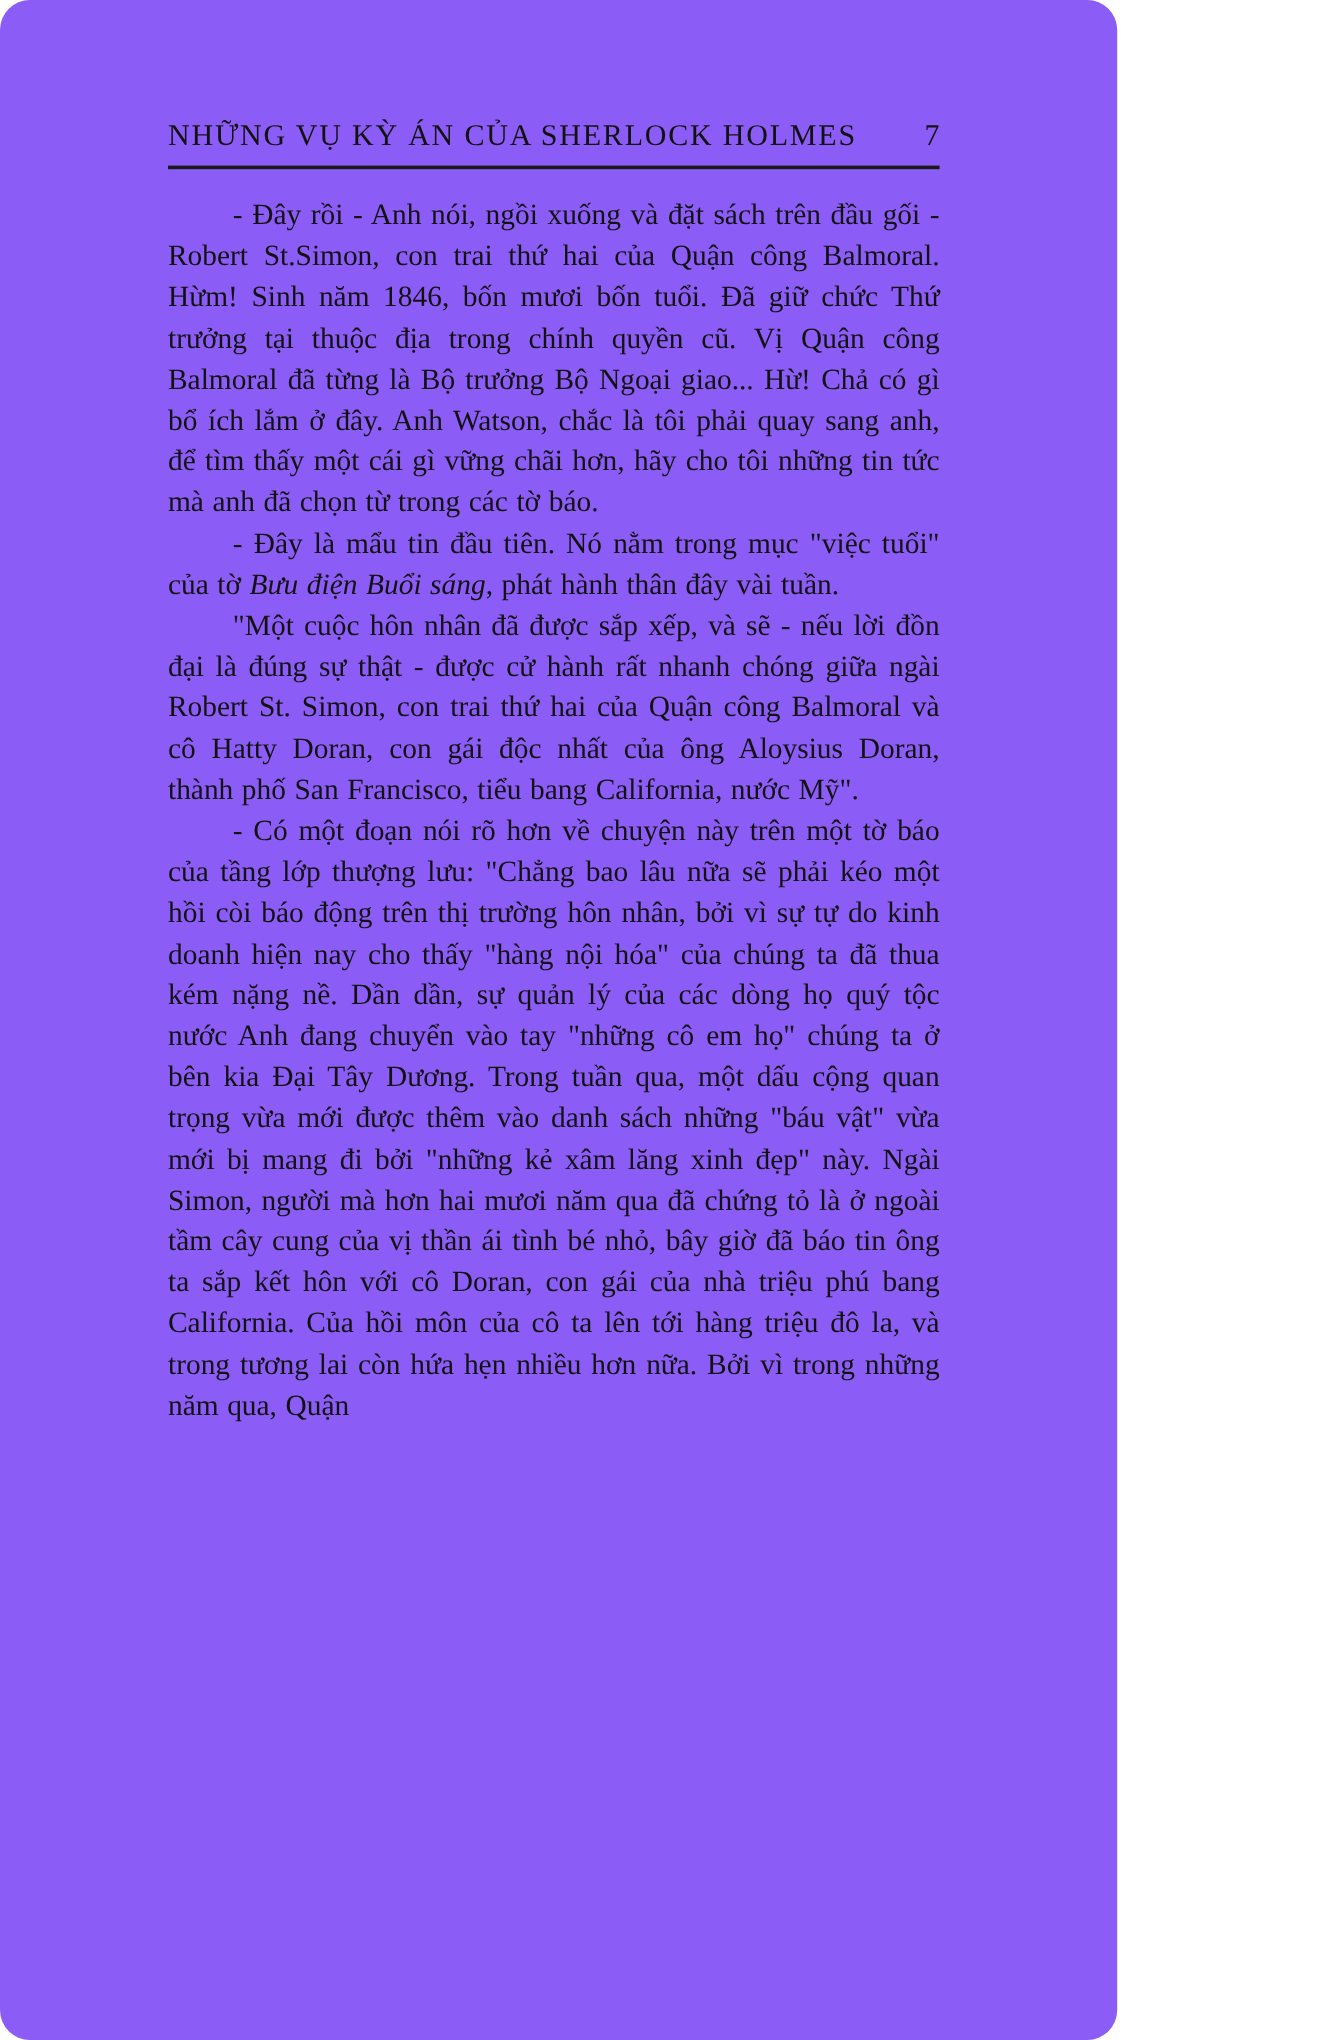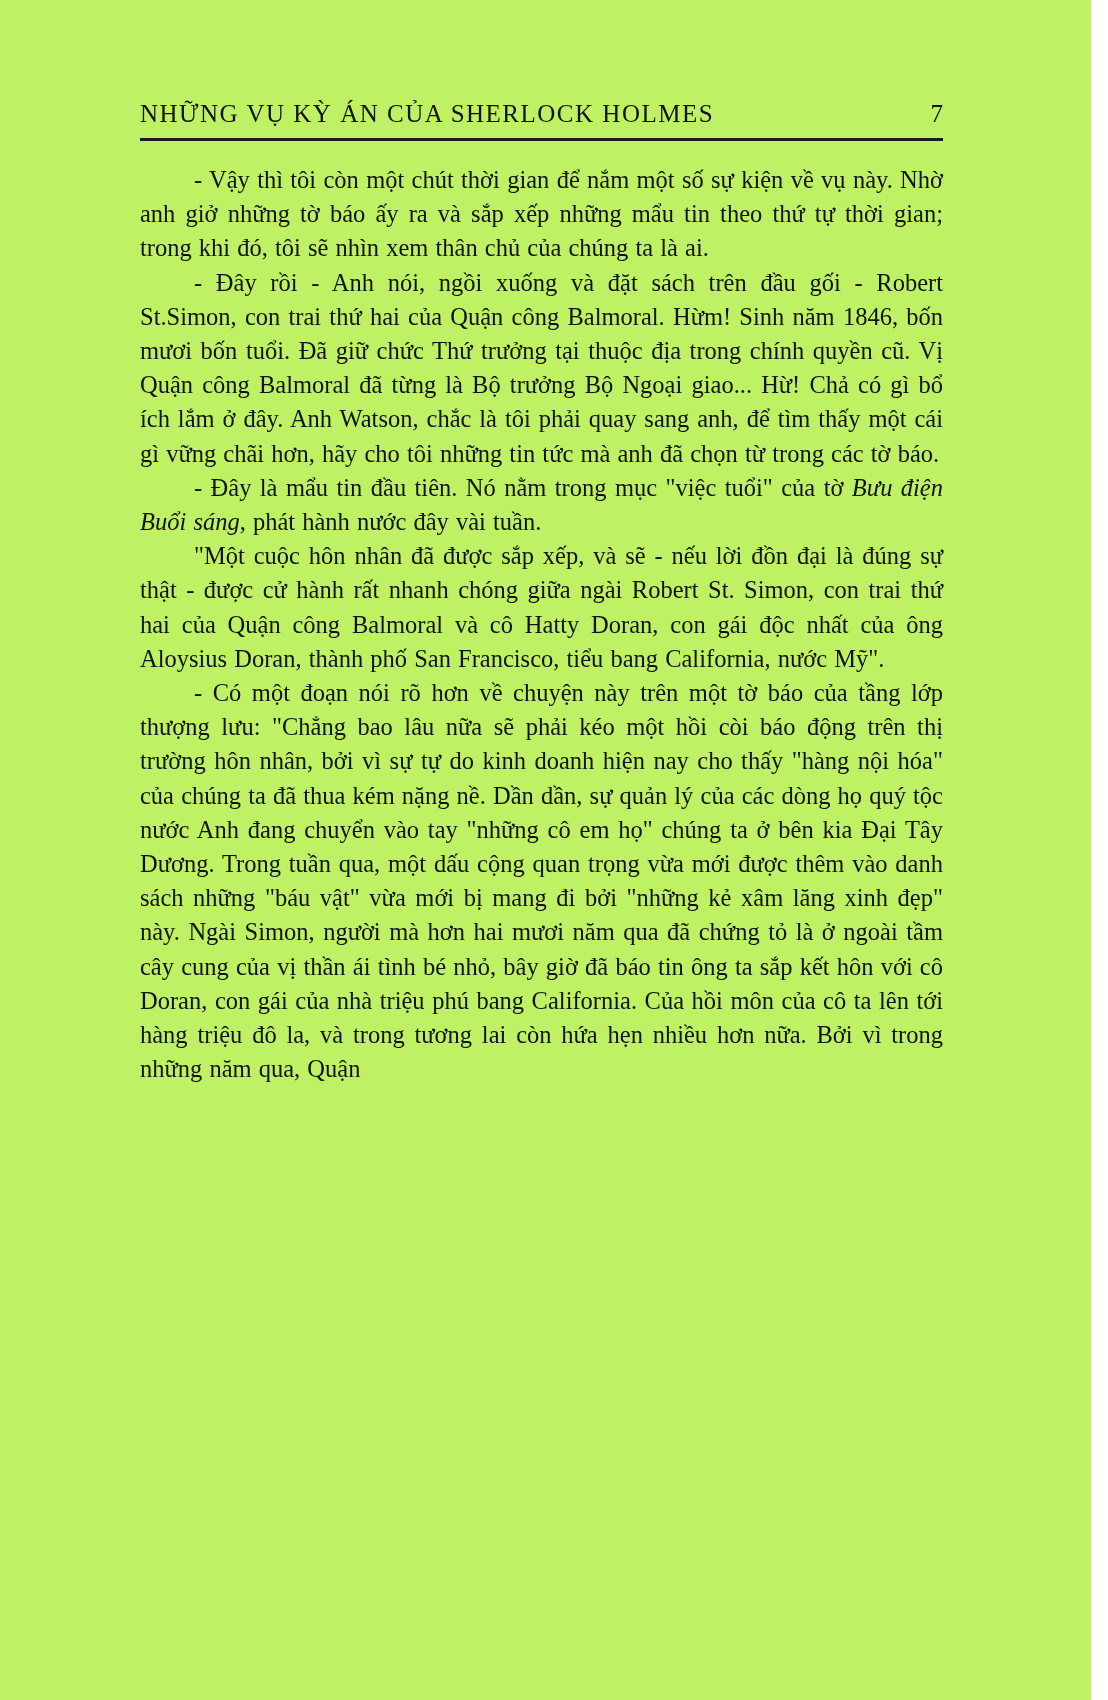--- a/index.html
+++ b/index.html
@@ -9,24 +9,25 @@
   }
   body {
     width: 1108px;
     height: 1700px;
     font-family: "Liberation Serif", "DejaVu Serif", serif;
     color: #121212;
     overflow: hidden;
   }
   .page {
     box-sizing: border-box;
-    width: 1091px;
+    width: 931px;
     height: 1700px;
     padding: 100px 148px 0 140px;
-    background: #bef264;
+    background: #8b5cf6;
+    border-radius: 25px;
   }
   .running-head {
     display: flex;
     justify-content: space-between;
     align-items: baseline;
     border-bottom: 3px solid #1a1a1a;
     padding-bottom: 10px;
     margin-bottom: 22px;
   }
   .running-head .title {
@@ -53,20 +54,19 @@
 <body>
 
 <div class="page">
 
   <div class="running-head">
     <span class="title">NHỮNG VỤ KỲ ÁN CỦA SHERLOCK HOLMES</span>
     <span class="pageno">7</span>
   </div>
 
   <div class="body-text">
-    <p>- Vậy thì tôi còn một chút thời gian để nắm một số sự kiện về vụ này. Nhờ anh giở những tờ báo ấy ra và sắp xếp những mẩu tin theo thứ tự thời gian; trong khi đó, tôi sẽ nhìn xem thân chủ của chúng ta là ai.</p>
     <p>- Đây rồi - Anh nói, ngồi xuống và đặt sách trên đầu gối - Robert St.Simon, con trai thứ hai của Quận công Balmoral. Hừm! Sinh năm 1846, bốn mươi bốn tuổi. Đã giữ chức Thứ trưởng tại thuộc địa trong chính quyền cũ. Vị Quận công Balmoral đã từng là Bộ trưởng Bộ Ngoại giao... Hừ! Chả có gì bổ ích lắm ở đây. Anh Watson, chắc là tôi phải quay sang anh, để tìm thấy một cái gì vững chãi hơn, hãy cho tôi những tin tức mà anh đã chọn từ trong các tờ báo.</p>
-    <p><span>- Đây là mẩu tin đầu tiên. Nó nằm trong mục "việc tuổi" của tờ </span><em>Bưu điện Buổi sáng</em><span>, phát hành nước đây vài tuần.</span></p>
+    <p><span>- Đây là mẩu tin đầu tiên. Nó nằm trong mục "việc tuổi" của tờ </span><em>Bưu điện Buổi sáng</em><span>, phát hành thân đây vài tuần.</span></p>
     <p>"Một cuộc hôn nhân đã được sắp xếp, và sẽ - nếu lời đồn đại là đúng sự thật - được cử hành rất nhanh chóng giữa ngài Robert St. Simon, con trai thứ hai của Quận công Balmoral và cô Hatty Doran, con gái độc nhất của ông Aloysius Doran, thành phố San Francisco, tiểu bang California, nước Mỹ".</p>
     <p>- Có một đoạn nói rõ hơn về chuyện này trên một tờ báo của tầng lớp thượng lưu: "Chẳng bao lâu nữa sẽ phải kéo một hồi còi báo động trên thị trường hôn nhân, bởi vì sự tự do kinh doanh hiện nay cho thấy "hàng nội hóa" của chúng ta đã thua kém nặng nề. Dần dần, sự quản lý của các dòng họ quý tộc nước Anh đang chuyển vào tay "những cô em họ" chúng ta ở bên kia Đại Tây Dương. Trong tuần qua, một dấu cộng quan trọng vừa mới được thêm vào danh sách những "báu vật" vừa mới bị mang đi bởi "những kẻ xâm lăng xinh đẹp" này. Ngài Simon, người mà hơn hai mươi năm qua đã chứng tỏ là ở ngoài tầm cây cung của vị thần ái tình bé nhỏ, bây giờ đã báo tin ông ta sắp kết hôn với cô Doran, con gái của nhà triệu phú bang California. Của hồi môn của cô ta lên tới hàng triệu đô la, và trong tương lai còn hứa hẹn nhiều hơn nữa. Bởi vì trong những năm qua, Quận</p>
   </div>
 
 </div>
 
 </body></html>

